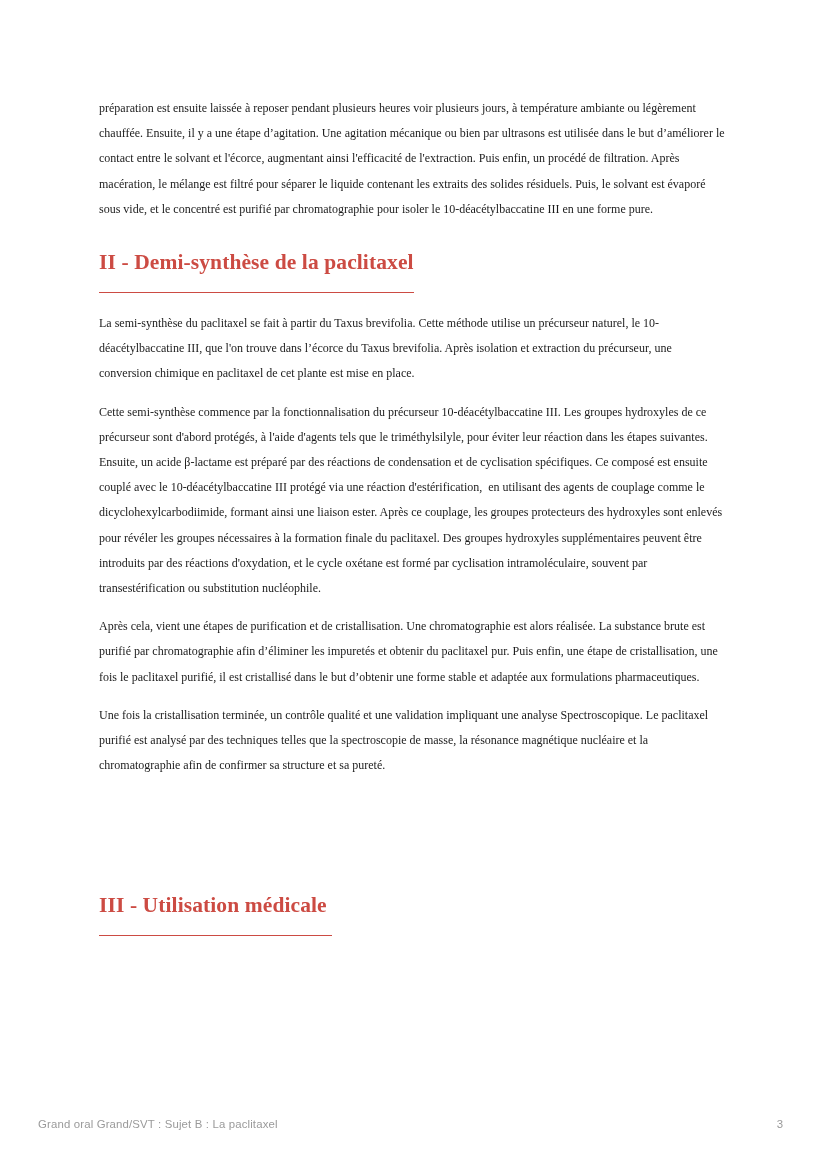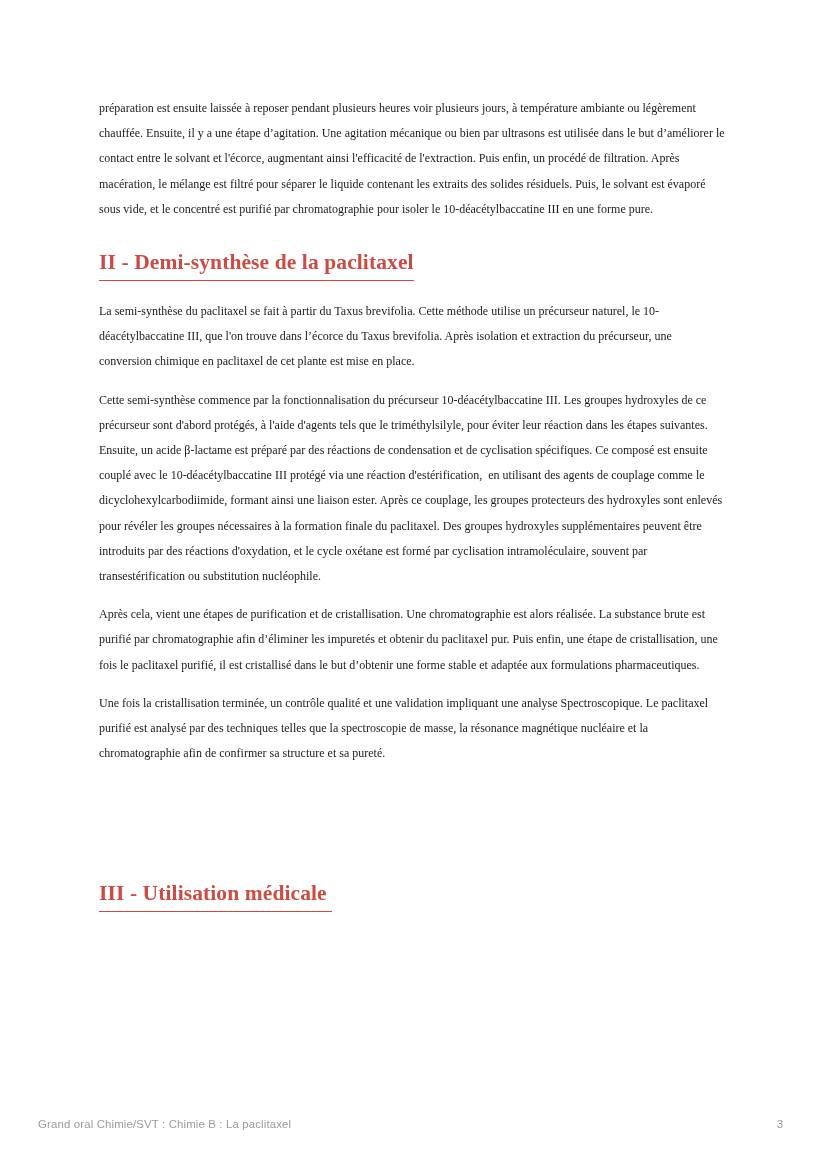--- a/index.html
+++ b/index.html
@@ -46,21 +46,21 @@
   h2.heading {
     margin: 0;
     font-size: 21.5px;
     line-height: 28px;
     font-weight: bold;
     color: #cc4b43;
     font-family: "Liberation Serif", "DejaVu Serif", serif;
     letter-spacing: 0.1px;
     display: inline-block;
     border-bottom: 1.6px solid #cc4b43;
-    padding-bottom: 4px;
+    padding-bottom: 16px;
     white-space: pre;
   }
 
   .heading-block {
     margin-top: 26px;
     margin-bottom: 18px;
   }
 
   .heading-block-2 {
     margin-top: 75px;
@@ -124,17 +124,17 @@
 
     <div class="spacer-para"></div>
 
     <div class="heading-block-2">
       <h2 class="heading">III - Utilisation médicale </h2>
     </div>
 
   </div>
 
   <div class="footer">
-    <div class="footer-left">Grand oral Chimie/SVT : Chimie B : La paclitaxel</div>
+    <div class="footer-left">Grand oral Grand/SVT : Sujet B : La paclitaxel</div>
     <div class="footer-right">3</div>
   </div>
 
 </div>
 
 </body></html>

